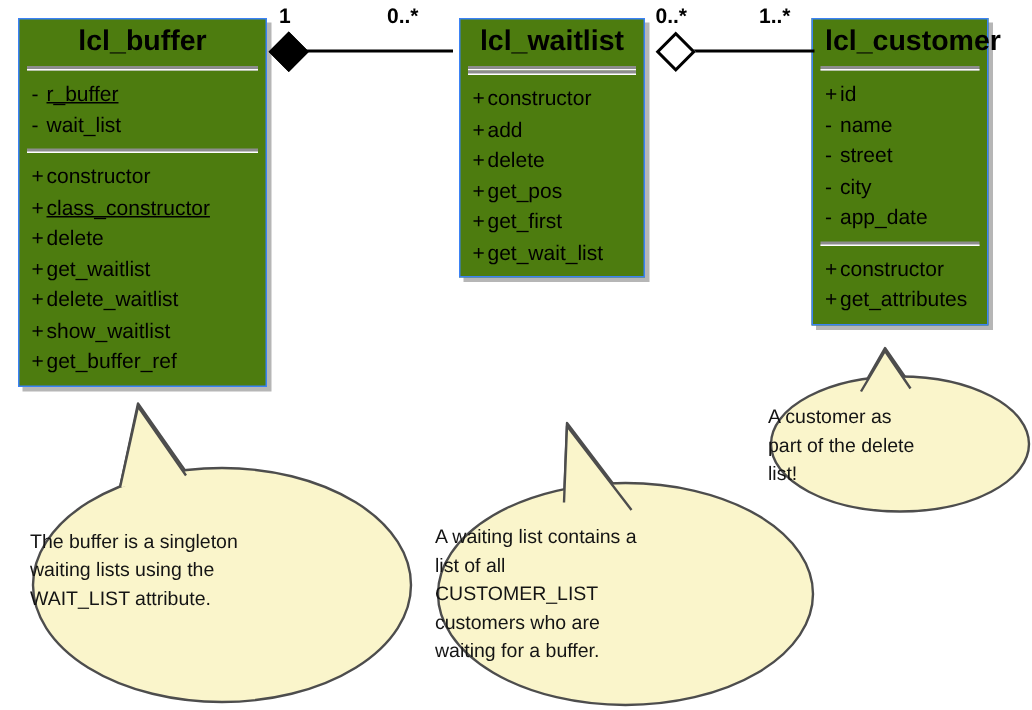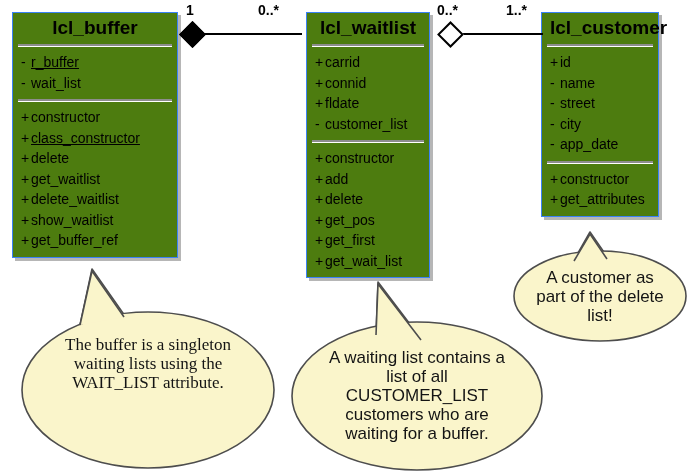--- a/index.html
+++ b/index.html
@@ -98,22 +98,21 @@
     position: absolute;
   }
   .note svg {
     display: block;
     overflow: visible;
   }
   .note-text {
     position: absolute;
     left: 0;
     width: 100%;
-    text-align: center;
-    font-size: 17px;
+    font-size: 13px;
     line-height: 19px;
     color: #141414;
     pointer-events: none;
   }
   .note-text div { white-space: nowrap; }
 </style>
 </head>
 <body>
 
 <div id="canvas">
@@ -151,34 +150,20 @@
       </div>
       <div class="uml-member">
         <span class="vis">+</span><span class="mname">get_buffer_ref</span>
       </div>
     </div>
   </div>
 
   <div class="uml-class" id="cls-waitlist" style="left:306px; top:12px; width:124px;">
     <div class="uml-title">lcl_waitlist</div>
     <div class="uml-sep"></div>
-    <div class="uml-compartment">
-      <div class="uml-member">
-        <span class="vis">+</span><span class="mname">carrid</span>
-      </div>
-      <div class="uml-member">
-        <span class="vis">+</span><span class="mname">connid</span>
-      </div>
-      <div class="uml-member">
-        <span class="vis">+</span><span class="mname">fldate</span>
-      </div>
-      <div class="uml-member">
-        <span class="vis">-</span><span class="mname">customer_list</span>
-      </div>
-    </div>
     <div class="uml-sep"></div>
     <div class="uml-compartment">
       <div class="uml-member">
         <span class="vis">+</span><span class="mname">constructor</span>
       </div>
       <div class="uml-member">
         <span class="vis">+</span><span class="mname">add</span>
       </div>
       <div class="uml-member">
         <span class="vis">+</span><span class="mname">delete</span>
@@ -235,21 +220,21 @@
   <div class="diamond hollow" style="left:441px; top:25px;"></div>
   <div class="mult" style="left:437px; top:3px;">0..*</div>
   <div class="mult" style="left:506px; top:3px;">1..*</div>
 
   <div class="note" id="note-buffer" style="left:20px; top:262px; width:256px; height:208px;">
     <svg width="256" height="208" viewBox="0 0 256 208" aria-hidden="true">
       <path d="M 60,63 L 72,7 L 105,54 Z" fill="#faf5cb" stroke="#4d4d4d" stroke-width="1.6" stroke-linejoin="round"></path>
       <ellipse cx="128" cy="128" rx="126" ry="78" fill="#faf5cb" stroke="#4d4d4d" stroke-width="1.6"></ellipse>
       <path d="M 60,63 L 72,9 L 104,55" fill="#faf5cb" stroke="#4d4d4d" stroke-width="1.6" stroke-linejoin="round"></path>
     </svg>
-    <div class="note-text" style="top:73px;font-family:Liberation Serif, serif;">
+    <div class="note-text" style="top:89px;">
       <div>The buffer is a singleton</div>
       <div>waiting lists using the</div>
       <div>WAIT_LIST attribute.</div>
     </div>
   </div>
 
   <div class="note" id="note-waitlist" style="left:290px; top:278px; width:254px; height:195px;">
     <svg width="254" height="195" viewBox="0 0 254 195" aria-hidden="true">
       <path d="M 86,56 L 88,4 L 132,62 Z" fill="#faf5cb" stroke="#4d4d4d" stroke-width="1.6" stroke-linejoin="round"></path>
       <ellipse cx="127" cy="118" rx="125" ry="74" fill="#faf5cb" stroke="#4d4d4d" stroke-width="1.6"></ellipse>

